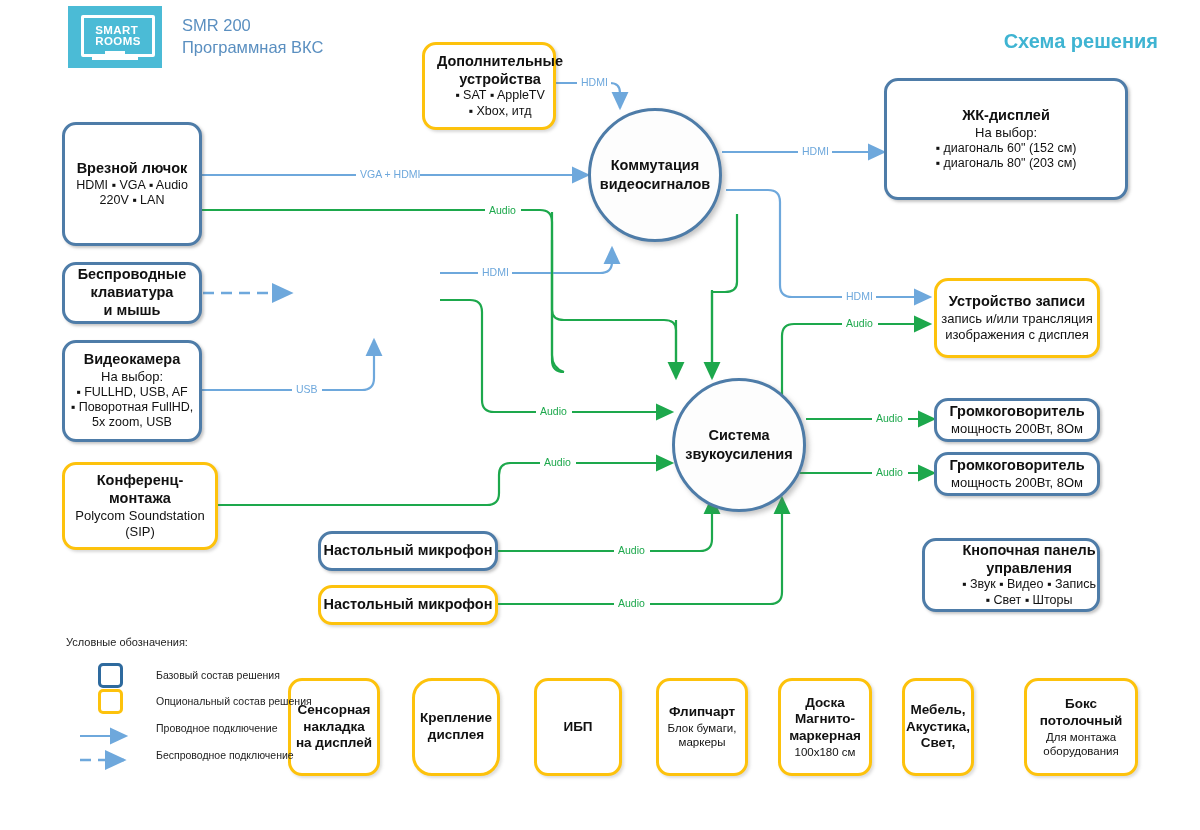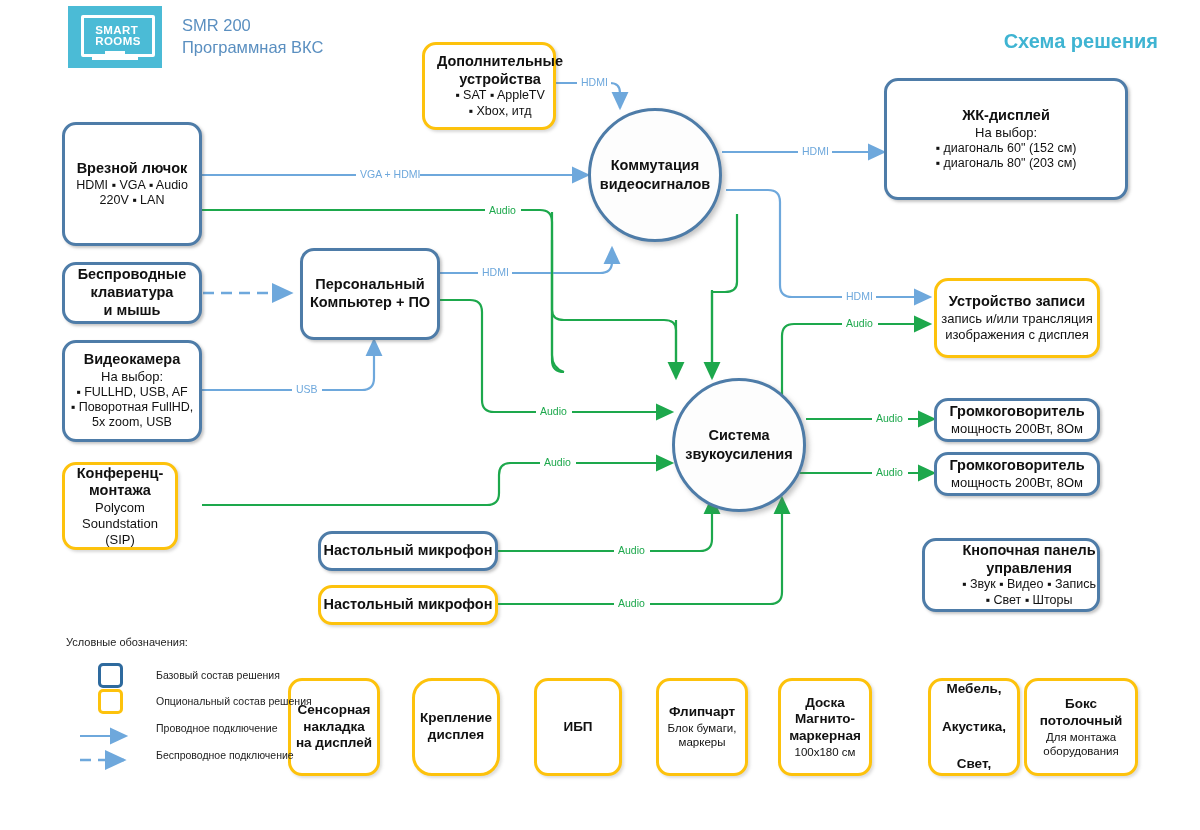--- a/index.html
+++ b/index.html
@@ -235,39 +235,35 @@
   </div>
 
   <div class="node blue" style="left:62px;top:340px;width:140px;height:102px;">
     <div class="n-title">Видеокамера</div>
     <div class="n-sub">На выбор:</div>
     <div class="n-line">▪ FULLHD, USB, AF</div>
     <div class="n-line">▪ Поворотная FullHD,</div>
     <div class="n-line">5x zoom, USB</div>
   </div>
 
-  <div class="node yellow" style="left:62px;top:462px;width:116px;height:88px;">
+  <div class="node yellow" style="left:62px;top:462px;width:156px;height:88px;">
     <div class="n-title">Конференц-</div>
     <div class="n-title">монтажа</div>
     <div class="n-sub">Polycom Soundstation</div>
     <div class="n-sub">(SIP)</div>
   </div>
 
   <div class="node blue" style="left:318px;top:531px;width:180px;height:40px;">
     <div class="n-title">Настольный микрофон</div>
   </div>
 
   <div class="node yellow" style="left:318px;top:585px;width:180px;height:40px;">
     <div class="n-title">Настольный микрофон</div>
   </div>
 
-  <div class="node blue" style="left:300px;top:248px;width:140px;height:92px;">
-    <div class="n-title">Персональный</div>
-    <div class="n-title">Компьютер + ПО</div>
-  </div>
 
   <div class="node yellow" style="left:422px;top:42px;width:134px;height:88px;padding-left:22px;">
     <div class="n-title">Дополнительные</div>
     <div class="n-title">устройства</div>
     <div class="n-line">▪ SAT ▪ AppleTV</div>
     <div class="n-line">▪ Xbox, итд</div>
   </div>
 
   <div class="circle" style="left:588px;top:108px;width:134px;height:134px;">
     <span>
@@ -362,21 +358,21 @@
     <div class="s">маркеры</div>
   </div>
 
   <div class="optbox" style="left:778px;top:678px;width:94px;height:98px;">
     <div class="t">Доска</div>
     <div class="t">Магнито-</div>
     <div class="t">маркерная</div>
     <div class="s">100x180 см</div>
   </div>
 
-  <div class="optbox" style="left:928px;top:678px;width:92px;height:98px;justify-content:space-between;">
+  <div class="optbox" style="left:902px;top:678px;width:72px;height:98px;">
     <div class="t">Мебель,</div>
     <div class="t">Акустика,</div>
     <div class="t">Свет,</div>
   </div>
 
   <div class="optbox" style="left:1024px;top:678px;width:114px;height:98px;">
     <div class="t">Бокс</div>
     <div class="t">потолочный</div>
     <div class="s">Для монтажа</div>
     <div class="s">оборудования</div>

